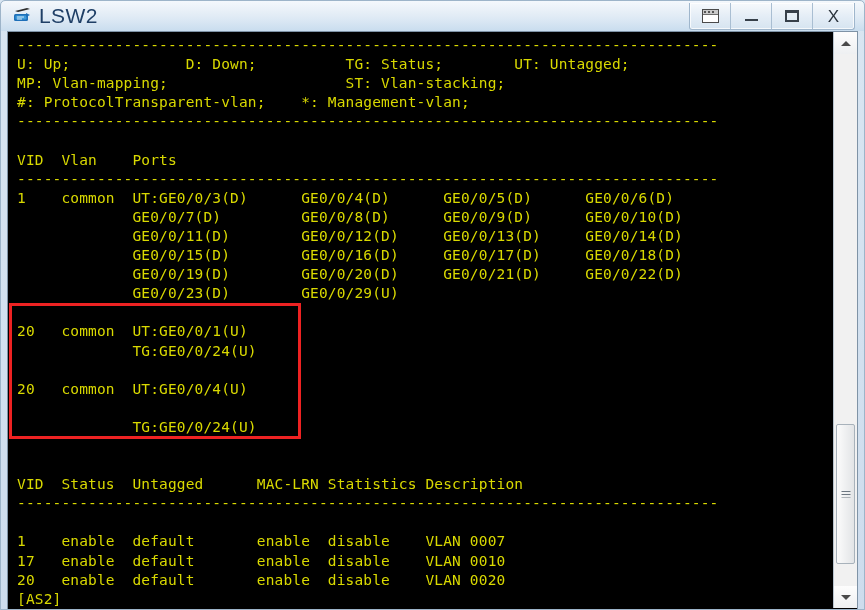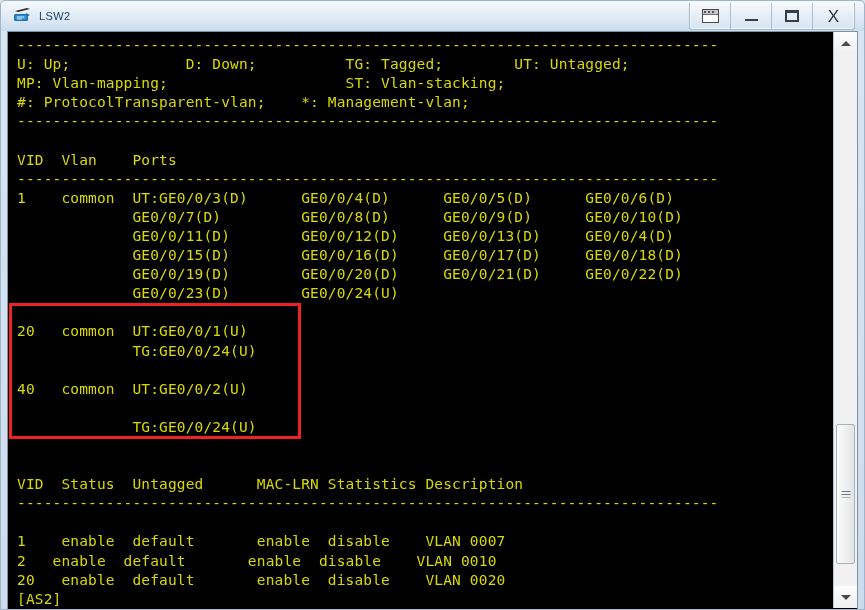--- a/index.html
+++ b/index.html
@@ -55,21 +55,21 @@
     height: 24px;
   }
   .app-icon {
     width: 20px; height: 18px;
     position: relative;
     margin-right: 6px;
     flex: none;
   }
   .title-text {
     font-family: "Liberation Sans", sans-serif;
-    font-size: 11px;
+    font-size: 21px;
     color: #1f3f66;
     letter-spacing: 0.4px;
     white-space: nowrap;
   }
 
   .win-buttons {
     position: absolute;
     right: 9px; top: 2px;
     display: flex;
     height: 26px;
@@ -271,47 +271,47 @@
       <div class="win-btn">
         <span class="ico-close">X</span>
       </div>
     </div>
   </div>
 
   <div class="term-wrap">
 
     <div class="term">
       <pre class="console"><span>-------------------------------------------------------------------------------</span>
-<span>U: Up;             D: Down;          TG: Tagged;        UT: Untagged;</span>
+<span>U: Up;             D: Down;          TG: Status;        UT: Untagged;</span>
 <span>MP: Vlan-mapping;                    ST: Vlan-stacking;</span>
 <span>#: ProtocolTransparent-vlan;    *: Management-vlan;</span>
 <span>-------------------------------------------------------------------------------</span>
 
 <span>VID  Vlan    Ports</span>
 <span>-------------------------------------------------------------------------------</span>
 <span>1    common  UT:GE0/0/3(D)      GE0/0/4(D)      GE0/0/5(D)      GE0/0/6(D)</span>
 <span>             GE0/0/7(D)         GE0/0/8(D)      GE0/0/9(D)      GE0/0/10(D)</span>
-<span>             GE0/0/11(D)        GE0/0/12(D)     GE0/0/13(D)     GE0/0/4(D)</span>
+<span>             GE0/0/11(D)        GE0/0/12(D)     GE0/0/13(D)     GE0/0/14(D)</span>
 <span>             GE0/0/15(D)        GE0/0/16(D)     GE0/0/17(D)     GE0/0/18(D)</span>
 <span>             GE0/0/19(D)        GE0/0/20(D)     GE0/0/21(D)     GE0/0/22(D)</span>
-<span>             GE0/0/23(D)        GE0/0/24(U)</span>
+<span>             GE0/0/23(D)        GE0/0/29(U)</span>
 <span></span>
 <span>20   common  UT:GE0/0/1(U)</span>
 <span>             TG:GE0/0/24(U)</span>
 <span></span>
-<span>40   common  UT:GE0/0/2(U)</span>
+<span>20   common  UT:GE0/0/4(U)</span>
 <span></span>
 <span>             TG:GE0/0/24(U)</span>
 <span></span>
 <span></span>
 <span>VID  Status  Untagged      MAC-LRN Statistics Description</span>
 <span>-------------------------------------------------------------------------------</span>
 <span></span>
 <span>1    enable  default       enable  disable    VLAN 0007</span>
-<span>2   enable  default       enable  disable    VLAN 0010</span>
+<span>17   enable  default       enable  disable    VLAN 0010</span>
 <span>20   enable  default       enable  disable    VLAN 0020</span>
 <span>[AS2]</span></pre>
 
       <div class="red-box"></div>
     </div>
 
     <div class="vscroll">
       <div class="sb-arrow up">
         <span class="tri-up"></span>
       </div>

